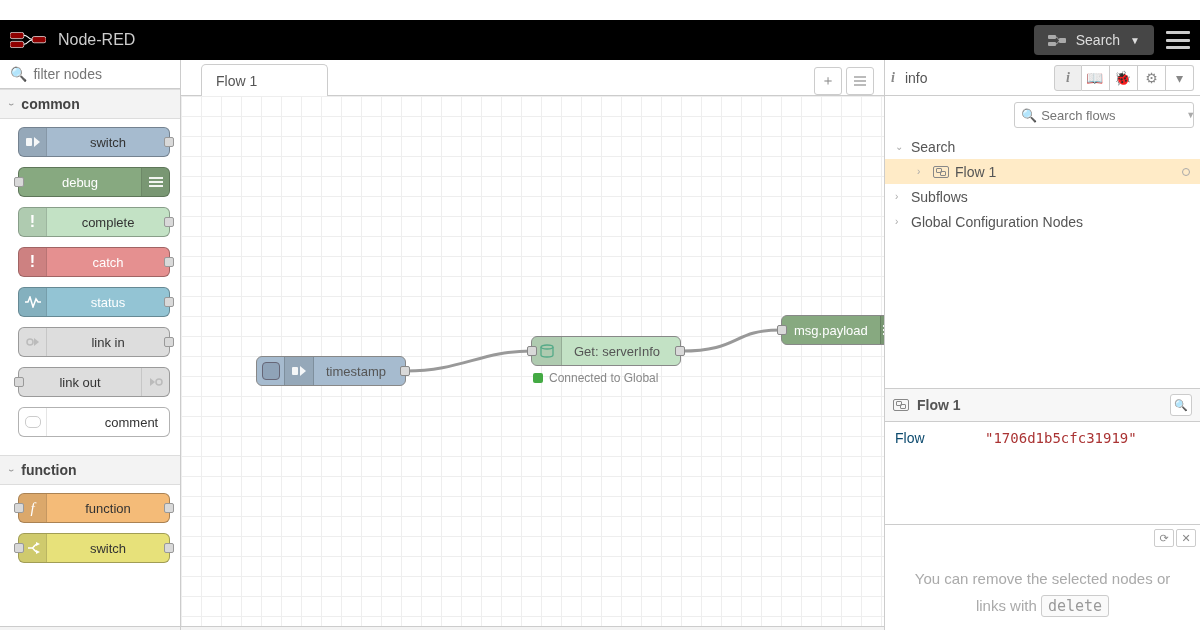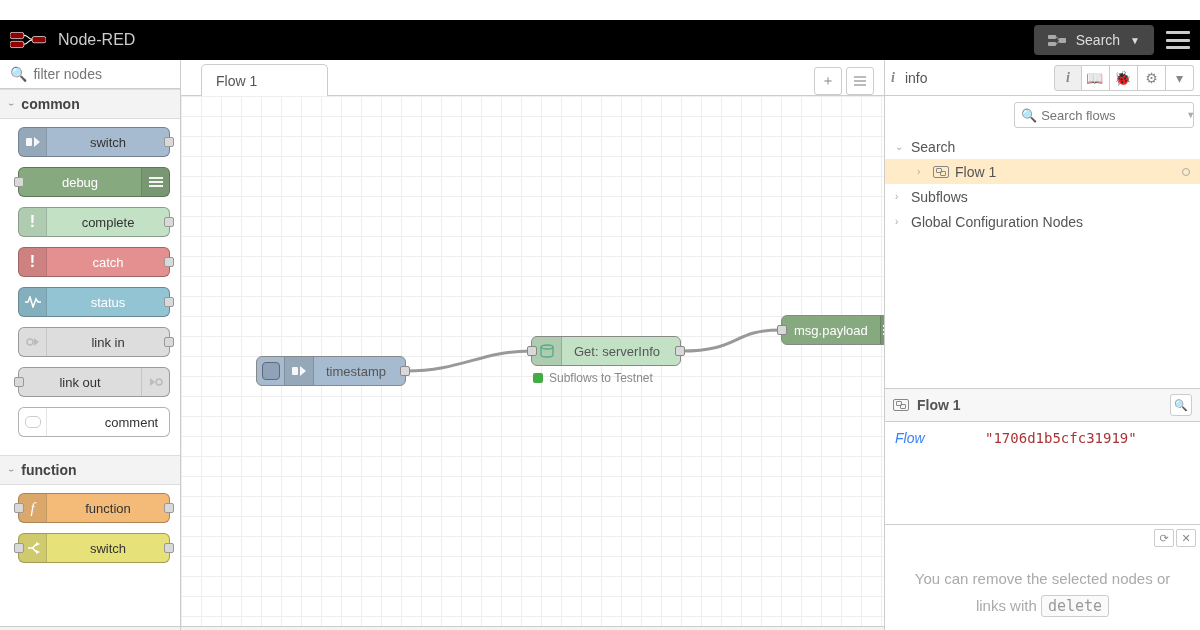--- a/index.html
+++ b/index.html
@@ -104,21 +104,21 @@
 .tree-row .dot { width: 8px; height: 8px; border: 1px solid #aaa; border-radius: 50%; margin-left: auto; margin-right: 10px;}
 .tree-row.indent1 { padding-left: 32px; }
 .tree-row .ficon { margin-right: 6px; color: #888; }
 
 .sb-mid { flex: 1; overflow: auto; }
 .sb-info-head { height: 34px; border-top: 1px solid #ccc; border-bottom: 1px solid #ccc; background: #f7f7f7; display: flex; align-items: center; padding: 0 8px; }
 .sb-info-head .ficon { margin-right: 8px;}
 .sb-info-head .title { font-weight: bold; flex: 1; }
 .sb-info-head .sbtn { width: 22px; height: 22px; border: 1px solid #ccc; border-radius: 3px; display: flex; align-items: center; justify-content: center; font-size: 11px; color: #888; cursor: pointer; background: #fff;}
 .kv { display: flex; padding: 8px 10px; font-size: 14px; }
-.kv .k { width: 90px; color: #3b82f6; font-style: italic; }
+.kv .k { width: 90px; color: #0c4a6e; }
 .kv .v { color: #a33; font-family: monospace; }
 
 .sb-help { border-top: 1px solid #ccc; }
 .sb-help-tools { display: flex; justify-content: flex-end; padding: 4px; gap: 2px;}
 .sb-help-tools .btn { width: 20px; height: 18px; border: 1px solid #ccc; background: #fff; font-size: 11px; display: flex; align-items: center; justify-content: center; cursor: pointer; color: #888; border-radius: 2px;}
 .sb-help-text { text-align: center; color: #aaa; padding: 14px 20px 30px; font-size: 15px; line-height: 1.8;}
 .sb-help-text code { border: 1px solid #ccc; border-radius: 3px; padding: 1px 6px; font-family: monospace; background: #fafafa; color: #999;}
 .ico-bang { color: #fff; font-weight: bold; font-size: 16px; }
 .ico-lines { width: 14px; display: flex; flex-direction: column; gap: 2px; }
 .ico-lines span { height: 2px; background: rgba(255,255,255,0.9); }
@@ -318,21 +318,21 @@
           <div class="niconwrap dark" style="border-right:1px solid rgba(0,0,0,0.15);border-radius:5px 0 0 5px">
               <svg width="16" height="14">
                 <ellipse cx="8" cy="3" rx="6" ry="2" fill="none" stroke="#5a8" stroke-width="1.3"></ellipse>
                 <path d="M2 3 L2 11 A6 2 0 0 0 14 11 L14 3" fill="none" stroke="#5a8" stroke-width="1.3"></path>
               </svg>
             </div>
           <div class="nlabel">Get: serverInfo</div>
           <div class="nport r"></div>
         </div>
         <div class="status-dot" style="left:352px; top:277px; background:#4a4;"></div>
-        <div class="status-text" style="left:368px; top:275px;">Subflows to Testnet</div>
+        <div class="status-text" style="left:368px; top:275px;">Connected to Global</div>
 
         <div class="cnode n-green" style="left:600px; top:219px; width:120px; color:#fff">
           <div class="nport l"></div>
           <div class="nlabel">msg.payload</div>
           <div class="niconwrap dark right" style="border-left:1px solid rgba(0,0,0,0.15);border-radius:0 5px 5px 0">
               <div class="ico-lines">
                 <span></span>
                 <span></span>
                 <span></span>
               </div>

